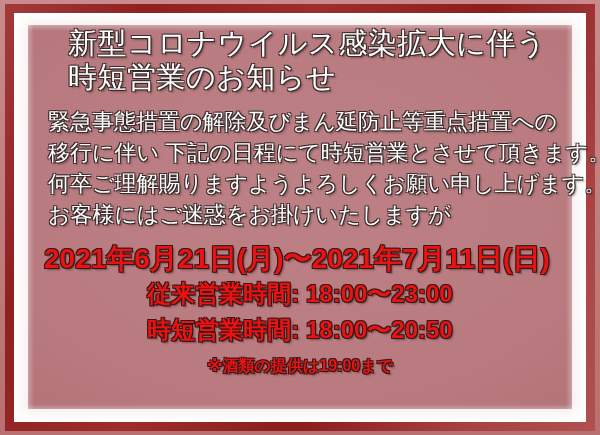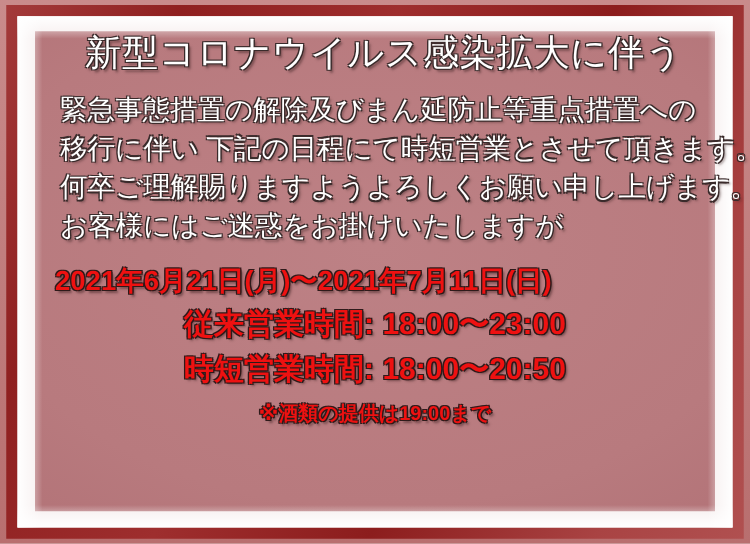--- a/index.html
+++ b/index.html
@@ -133,21 +133,21 @@
     white-space: nowrap;
     text-shadow:
       -1px -1px 0 #2e1a1a,
        1px -1px 0 #2e1a1a,
       -1px  1px 0 #2e1a1a,
        1px  1px 0 #2e1a1a,
        2px  2px 2px rgba(50,25,25,0.5);
   }
 
   .schedule-line.range {
-    font-size: 22px;
+    font-size: 28px;
     line-height: 34px;
     text-align: left;
     margin-left: 14px;
   }
 
   .schedule-line.hours {
     font-size: 24px;
     line-height: 36px;
     text-align: center;
   }
@@ -166,20 +166,21 @@
   <div class="frame-outer"></div>
   <div class="frame-dark"></div>
   <div class="frame-light"></div>
   <div class="frame-inner"></div>
   <div class="frame-feather"></div>
 
   <div class="content">
 
     <div class="title-block">
       <div class="title-line">新型コロナウイルス感染拡大に伴う</div>
+      <div class="title-line">時短営業のお知らせ</div>
     </div>
 
     <div class="body-block">
       <div class="body-line">緊急事態措置の解除及びまん延防止等重点措置への</div>
       <div class="body-line">移行に伴い 下記の日程にて時短営業とさせて頂きます。</div>
       <div class="body-line">何卒ご理解賜りますようよろしくお願い申し上げます。</div>
       <div class="body-line">お客様にはご迷惑をお掛けいたしますが</div>
     </div>
 
     <div class="schedule-block">

